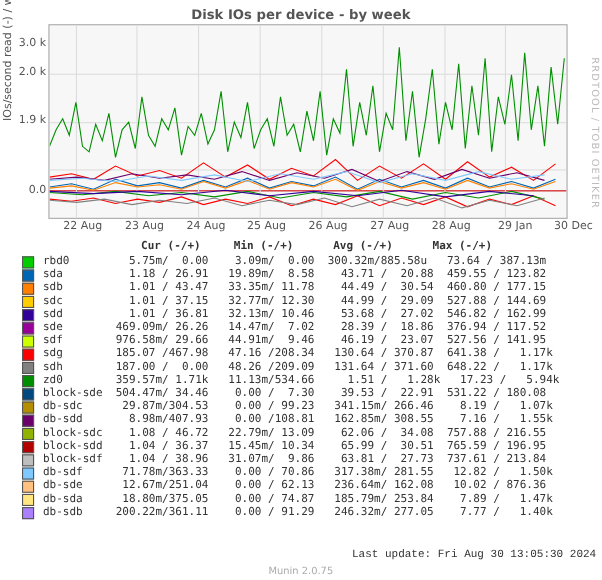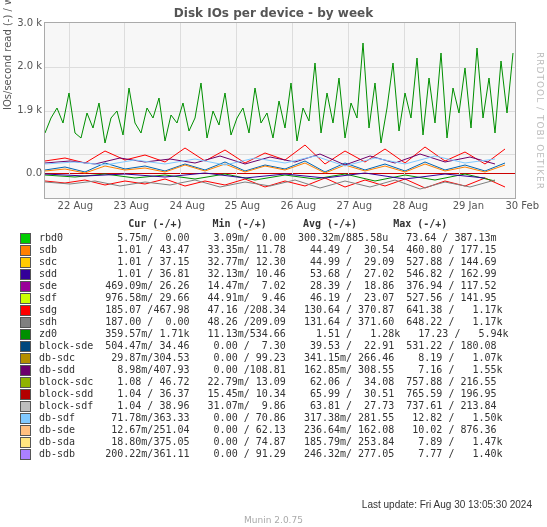--- a/index.html
+++ b/index.html
@@ -122,23 +122,23 @@
     border: 1px solid #555;
     margin-right: 8px;
     flex-shrink: 0;
   }
   .legend-text {
     white-space: pre;
     color: #333;
   }
   .footer-update {
     position: absolute;
-    right: 15px;
+    right: 5px;
     bottom: 17px;
-    font-family: Liberation Sans, sans-serif;
+    font-family: Liberation Mono, monospace;
     font-size: 10px;
     color: #333;
   }
   .footer-munin {
     position: absolute;
     left: 0;
     bottom: 2px;
     width: 100%;
     text-align: center;
     font-size: 9px;
@@ -183,41 +183,45 @@
       <polyline fill="none" stroke="#6b006b" stroke-width="1" points="0,140 25,138 50,141 75,135 100,139 125,136 150,140 175,133 200,141 225,134 250,139 275,131 300,142 325,133 350,140 375,131 400,139 425,134 450,141"></polyline>
       <polyline fill="none" stroke="#80c9ff" stroke-width="1" points="0,141 30,139 60,142 90,137 120,141 150,136 180,142 210,135 240,140 270,133 300,143 330,135 360,141 390,133 420,140 450,136"></polyline>
 
       <polyline fill="none" stroke="#ff0000" stroke-width="1" points="0,158 20,160 40,157 60,162 80,158 100,161 120,156 140,163 160,158 180,162 200,156 220,164 240,158 260,163 280,155 300,164 320,157 340,163 360,156 380,165 400,158 420,163 440,155 460,164"></polyline>
       <polyline fill="none" stroke="#008f00" stroke-width="1" points="0,152 30,154 60,151 90,155 120,152 150,156 180,151 210,157 240,152 270,156 300,151 330,158 360,152 390,157 420,151 450,158"></polyline>
       <polyline fill="none" stroke="#808080" stroke-width="1" points="0,159 25,161 50,158 75,163 100,159 125,162 150,157 175,164 200,159 225,163 250,157 275,165 300,158 325,164 350,157 375,166 400,159 425,164 450,157"></polyline>
       <polyline fill="none" stroke="#330099" stroke-width="1" points="0,151 40,153 80,151 120,154 160,150 200,155 240,151 280,155 320,150 360,156 400,151 440,155"></polyline>
     </svg>
   </div>
 
-  <div class="ytick" style="top:17px">3.0 k</div>
+  <div class="ytick" style="top:34px">3.0 k</div>
   <div class="ytick" style="top:60px">2.0 k</div>
   <div class="ytick" style="top:104px">1.9 k</div>
   <div class="ytick" style="top:167px">0.0</div>
 
   <div class="xtick" style="left:43px">22 Aug</div>
   <div class="xtick" style="left:99px">23 Aug</div>
   <div class="xtick" style="left:155px">24 Aug</div>
   <div class="xtick" style="left:210px">25 Aug</div>
   <div class="xtick" style="left:266px">26 Aug</div>
   <div class="xtick" style="left:322px">27 Aug</div>
   <div class="xtick" style="left:378px">28 Aug</div>
   <div class="xtick" style="left:434px">29 Jan</div>
-  <div class="xtick" style="left:489px">30 Feb</div>
+  <div class="xtick" style="left:489px">30 Dec</div>
 
   <div class="legend-header">              Cur (-/+)     Min (-/+)      Avg (-/+)      Max (-/+)</div>
 
   <div class="legend-area" id="legend-rows">
       <div class="legend-row">
         <div class="swatch" style="background: rgb(0, 204, 0);"></div>
         <span class="legend-text">rbd0         5.75m/  0.00    3.09m/  0.00  300.32m/885.58u   73.64 / 387.13m</span>
+      </div>
+      <div class="legend-row">
+        <div class="swatch" style="background: rgb(0, 102, 179);"></div>
+        <span class="legend-text">sda          1.18 / 26.91   19.89m/  8.58    43.71 /  20.88  459.55 / 123.82</span>
       </div>
       <div class="legend-row">
         <div class="swatch" style="background: rgb(255, 128, 0);"></div>
         <span class="legend-text">sdb          1.01 / 43.47   33.35m/ 11.78    44.49 /  30.54  460.80 / 177.15</span>
       </div>
       <div class="legend-row">
         <div class="swatch" style="background: rgb(255, 204, 0);"></div>
         <span class="legend-text">sdc          1.01 / 37.15   32.77m/ 12.30    44.99 /  29.09  527.88 / 144.69</span>
       </div>
       <div class="legend-row">

